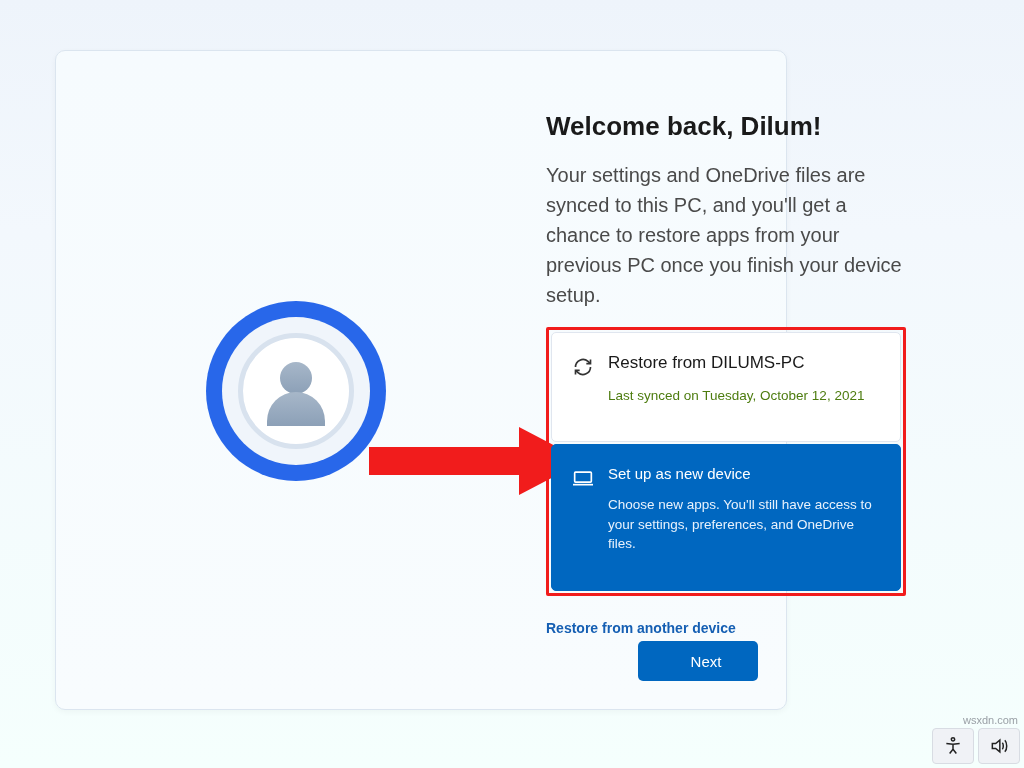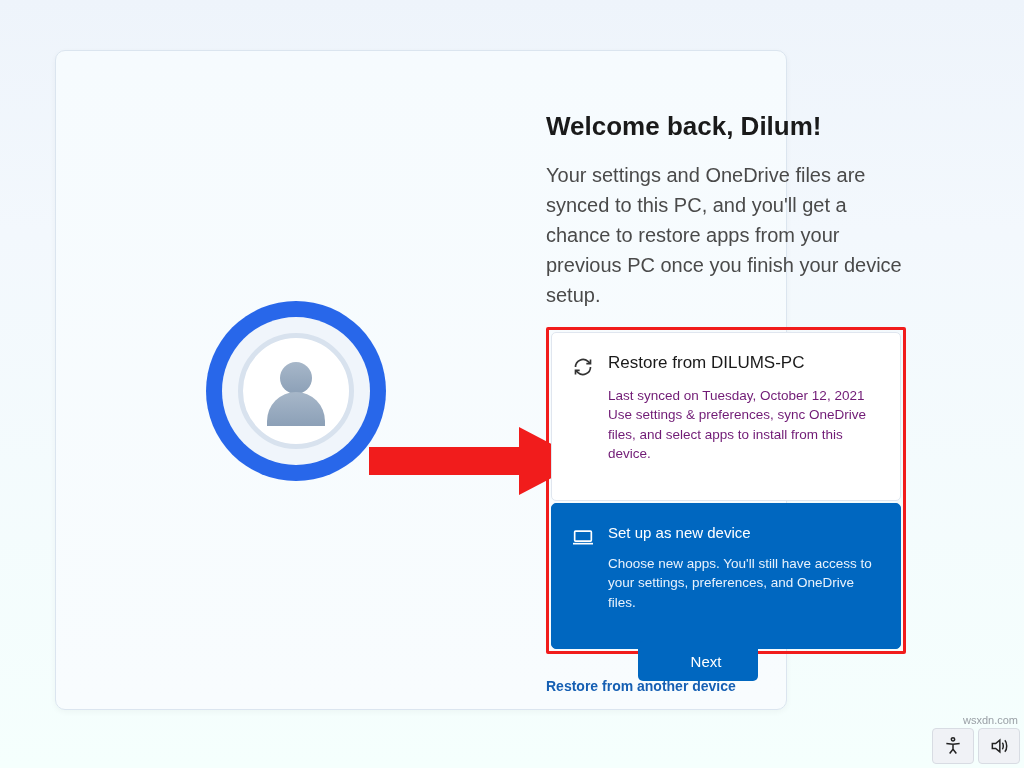--- a/index.html
+++ b/index.html
@@ -54,21 +54,21 @@
     line-height: 1.45;
     cursor: pointer;
   }
   .option.light {
     background: #ffffff;
     border: 1px solid #e0e6ef;
     border-radius: 5px;
     margin: 2px;
   }
   .option.light .opt-title { color: #1a1a1a; font-size: 17px; margin-bottom: 8px; }
-  .option.light .opt-desc  { color: #701a75; font-size: 13.5px; }
+  .option.light .opt-desc  { color: #4d7c0f; font-size: 13.5px; }
   .option.selected {
     background: #0067c0;
     border: 1px solid #0067c0;
     border-radius: 5px;
     margin: 2px;
     color: #ffffff;
   }
   .option.selected .opt-title { color: #ffffff; font-size: 15px; margin-bottom: 8px; }
   .option.selected .opt-desc  { color: #e8f2fc; font-size: 13.5px; }
   .opt-row { display: flex; align-items: center; gap: 14px; margin-bottom: 2px; }
@@ -181,21 +181,20 @@
               <path d="M3 12a9 9 0 0 1 15-6.7L21 8"></path>
               <path d="M21 3v5h-5"></path>
               <path d="M21 12a9 9 0 0 1-15 6.7L3 16"></path>
               <path d="M3 21v-5h5"></path>
             </svg>
           </span>
           <span class="opt-title">Restore from DILUMS-PC</span>
         </div>
         <div class="opt-text">
           <div class="opt-desc">Last synced on Tuesday, October 12, 2021</div>
-          <div class="opt-desc">Use settings &amp; preferences, sync OneDrive files, and select apps to install from this device.</div>
         </div>
       </div>
 
       <div class="option selected">
         <div class="opt-row">
           <span class="opt-icon">
             <svg width="20" height="18" viewBox="0 0 24 20" fill="none" stroke="#fff" stroke-width="2">
               <rect x="2" y="3" width="20" height="12" rx="1"></rect>
               <line x1="0" y1="18" x2="24" y2="18"></line>
             </svg>

